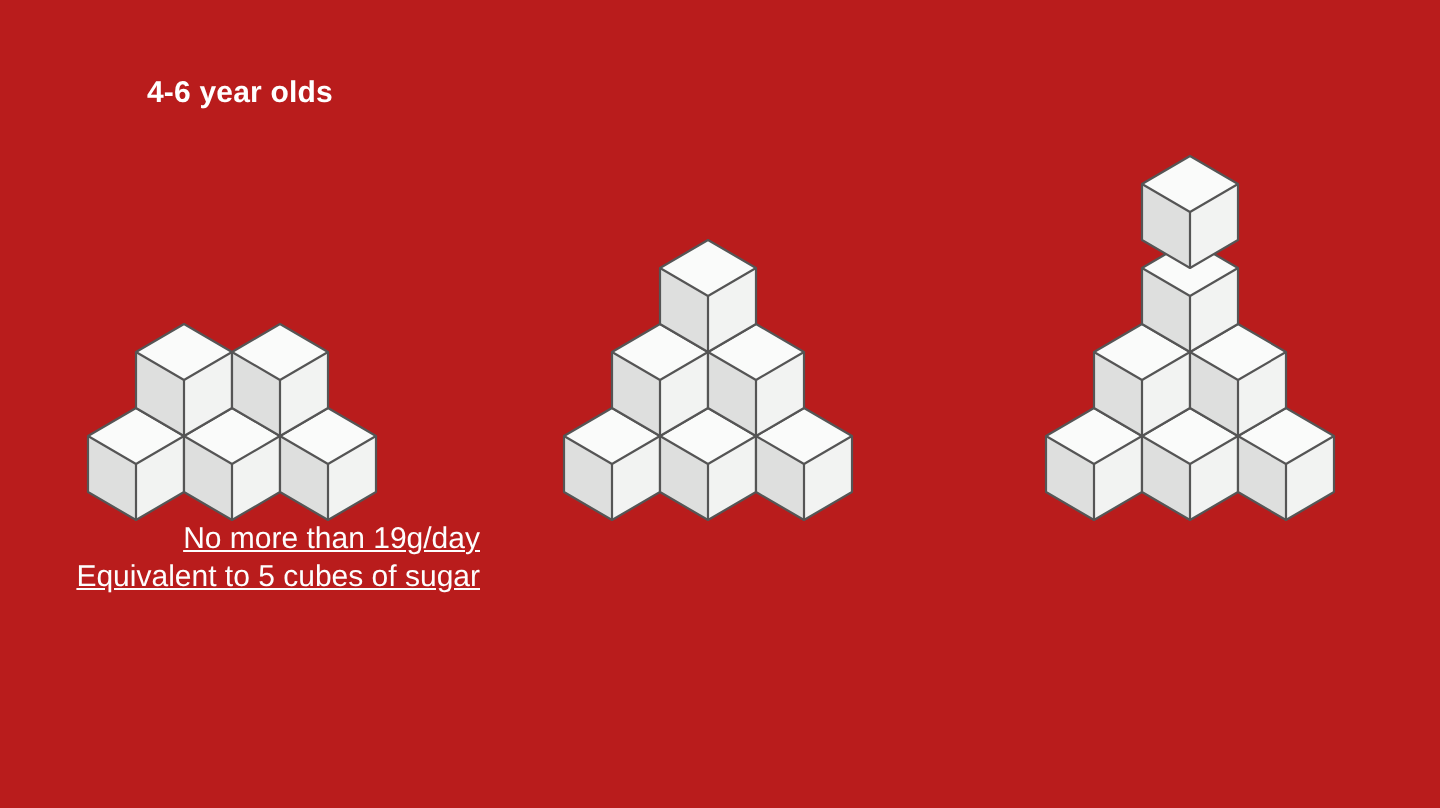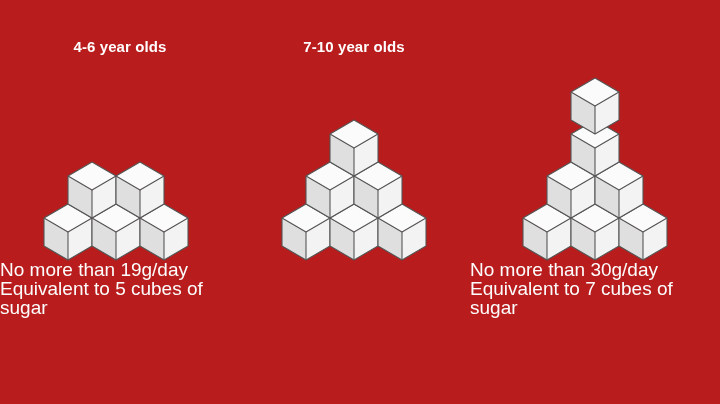--- a/index.html
+++ b/index.html
@@ -33,25 +33,26 @@
     font-weight: bold;
     font-size: 15px;
     line-height: 18px;
     letter-spacing: 0.1px;
     white-space: pre-line;
   }
   .col-caption {
     position: absolute;
     left: 0;
     width: 100%;
-    text-align: left;
+    text-align: right;
     color: #fdfdfd;
-    font-size: 19px;
+    font-size: 15px;
     line-height: 19px;
     white-space: pre-line;
+    text-decoration: underline;
   }
   .cube-stage {
     position: absolute;
     left: 0;
     width: 100%;
     height: 220px;
   }
   .cube-stage svg {
     display: block;
     width: 100%;
@@ -118,21 +119,20 @@
         </g>
       </svg>
     </div>
 
     <div class="col-caption" style="top:260px;">No more than 19g/day
 Equivalent to 5 cubes of sugar</div>
   </div>
 
   <div class="column" style="left:232px; width:244px;">
 
-    <div class="col-heading" style="top:38px;">7-10 year olds</div>
 
     <div class="cube-stage" style="top:98px;">
       <svg viewBox="0 0 244 162" preserveAspectRatio="xMidYMin meet">
 
         <g>
           <polygon class="cube-top" points="50,120 74,106 98,120 74,134"></polygon>
           <polygon class="cube-left" points="50,120 74,134 74,162 50,148"></polygon>
           <polygon class="cube-right" points="98,120 98,148 74,162 74,134"></polygon>
           <polygon class="cube-edge" points="50,120 74,106 98,120 98,148 74,162 50,148"></polygon>
           <polyline class="cube-edge" points="50,120 74,134 98,120"></polyline>
@@ -246,17 +246,15 @@
           <polygon class="cube-top" points="101,20 125,6 149,20 125,34"></polygon>
           <polygon class="cube-left" points="101,20 125,34 125,62 101,48"></polygon>
           <polygon class="cube-right" points="149,20 149,48 125,62 125,34"></polygon>
           <polygon class="cube-edge" points="101,20 125,6 149,20 149,48 125,62 101,48"></polygon>
           <polyline class="cube-edge" points="101,20 125,34 149,20"></polyline>
           <line class="cube-edge" x1="125" y1="34" x2="125" y2="62"></line>
         </g>
       </svg>
     </div>
 
-    <div class="col-caption" style="top:260px;">No more than 30g/day
-Equivalent to 7 cubes of sugar</div>
   </div>
 
 </div>
 
 </body></html>

